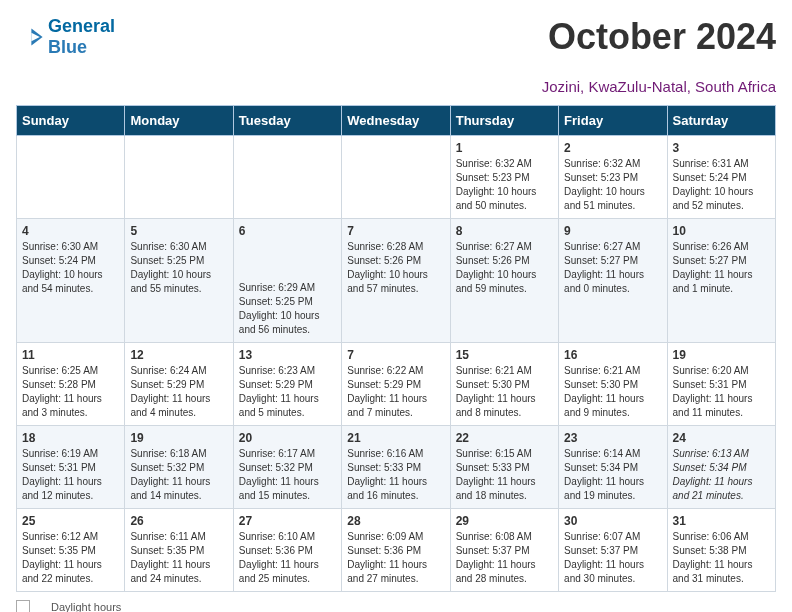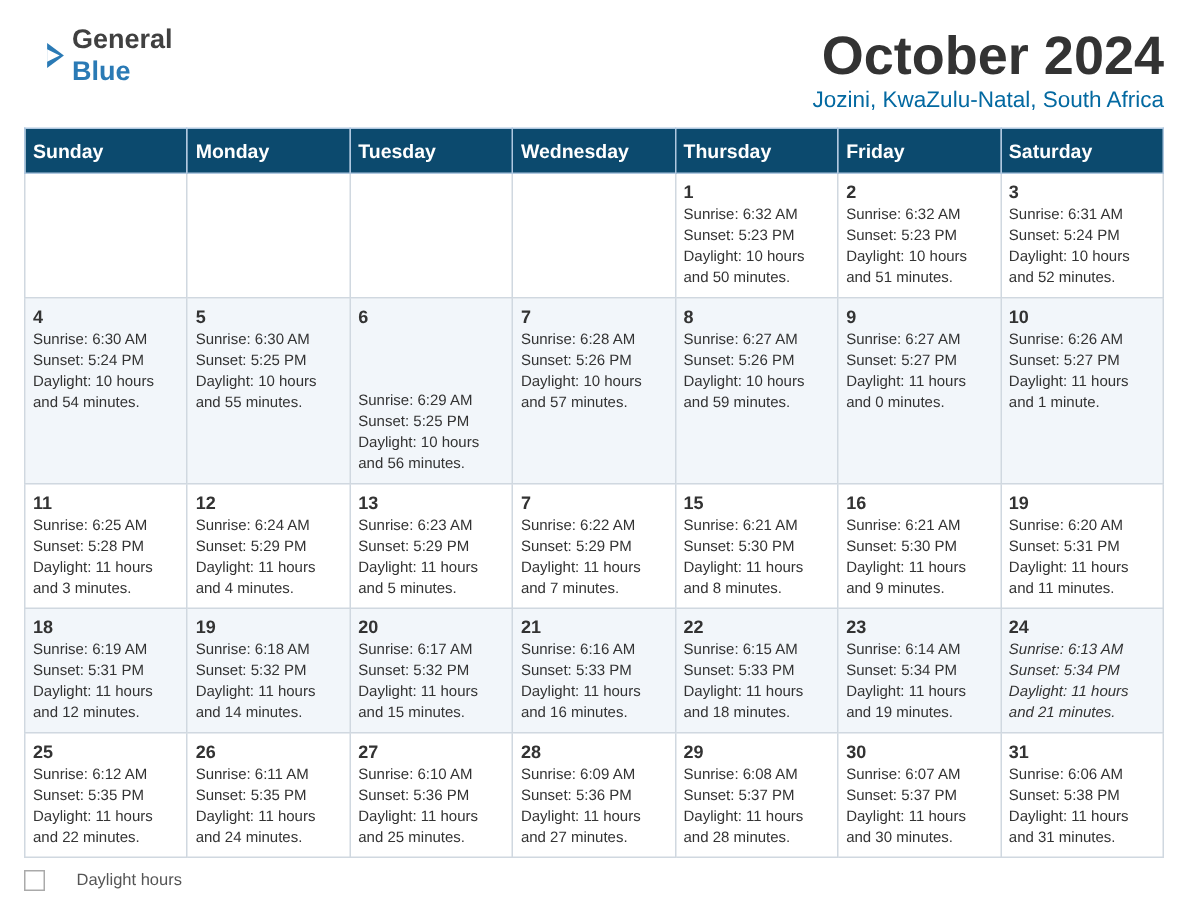--- a/index.html
+++ b/index.html
@@ -17,21 +17,21 @@
       margin-bottom: 10px;
     }
     .logo {
       display: flex;
       align-items: center;
       gap: 4px;
     }
     .logo-text-general {
       font-size: 18px;
       font-weight: bold;
-      color: #404040;
+      color: #0369a1;
       margin-top: 45px;
     }
     .logo-text-blue {
       font-size: 18px;
       font-weight: bold;
       color: #2a7ab5;
     }
     .logo-icon {
       width: 28px;
       height: 28px;
@@ -39,21 +39,22 @@
     .title-area {
       text-align: right;
     }
     .main-title {
       font-size: 36px;
       font-weight: bold;
       color: #333;
     }
     .subtitle {
       font-size: 15px;
-      color: #0369a1;
+      color: #701a75;
+      margin-top: 20px;
     }
     table {
       width: 100%;
       border-collapse: collapse;
       table-layout: fixed;
     }
     thead tr th {
       background-color: #0c4a6e;
       color: #fff;
       font-size: 13px;

